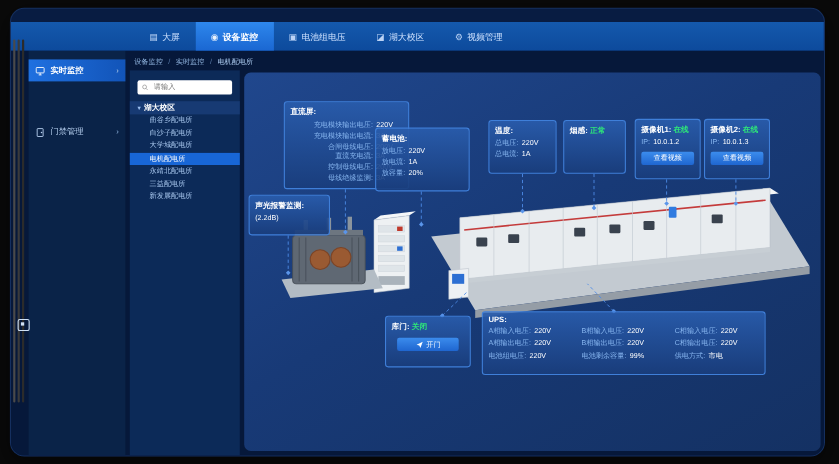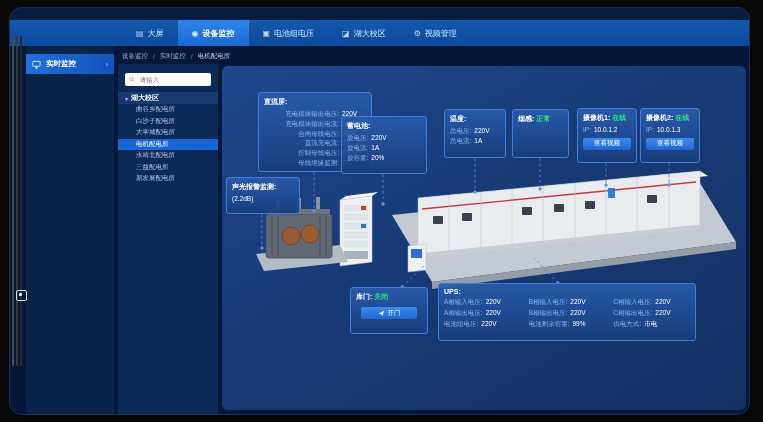--- a/index.html
+++ b/index.html
@@ -133,20 +133,28 @@
     <span class="cur">电机配电所</span>
   </div>
 
   <aside class="sidebar">
     <div class="side-item active" style="top:8px">
       <svg width="9" height="9" viewBox="0 0 10 10">
         <rect x="1" y="1.5" width="8" height="5.5" rx="0.8" fill="none" stroke="#fff" stroke-width="0.9"></rect>
         <path d="M3.5 9h3M5 7v2" stroke="#fff" stroke-width="0.9"></path>
       </svg>
       <span>实时监控</span>
+      <span class="chev">›</span>
+    </div>
+    <div class="side-item" style="top:64px">
+      <svg width="9" height="9" viewBox="0 0 10 10">
+        <rect x="2" y="1" width="6" height="8" rx="0.5" fill="none" stroke="#b9d2f2" stroke-width="0.9"></rect>
+        <circle cx="6.4" cy="5" r="0.8" fill="#b9d2f2"></circle>
+      </svg>
+      <span>门禁管理</span>
       <span class="chev">›</span>
     </div>
   </aside>
   <div class="collapse-btn"></div>
 
   <div class="treepanel">
     <div class="search">
       <svg width="7" height="7" viewBox="0 0 10 10">
         <circle cx="4.2" cy="4.2" r="3" fill="none" stroke="#999" stroke-width="1.2"></circle>
         <path d="M6.4 6.4L9 9" stroke="#999" stroke-width="1.2"></path>

